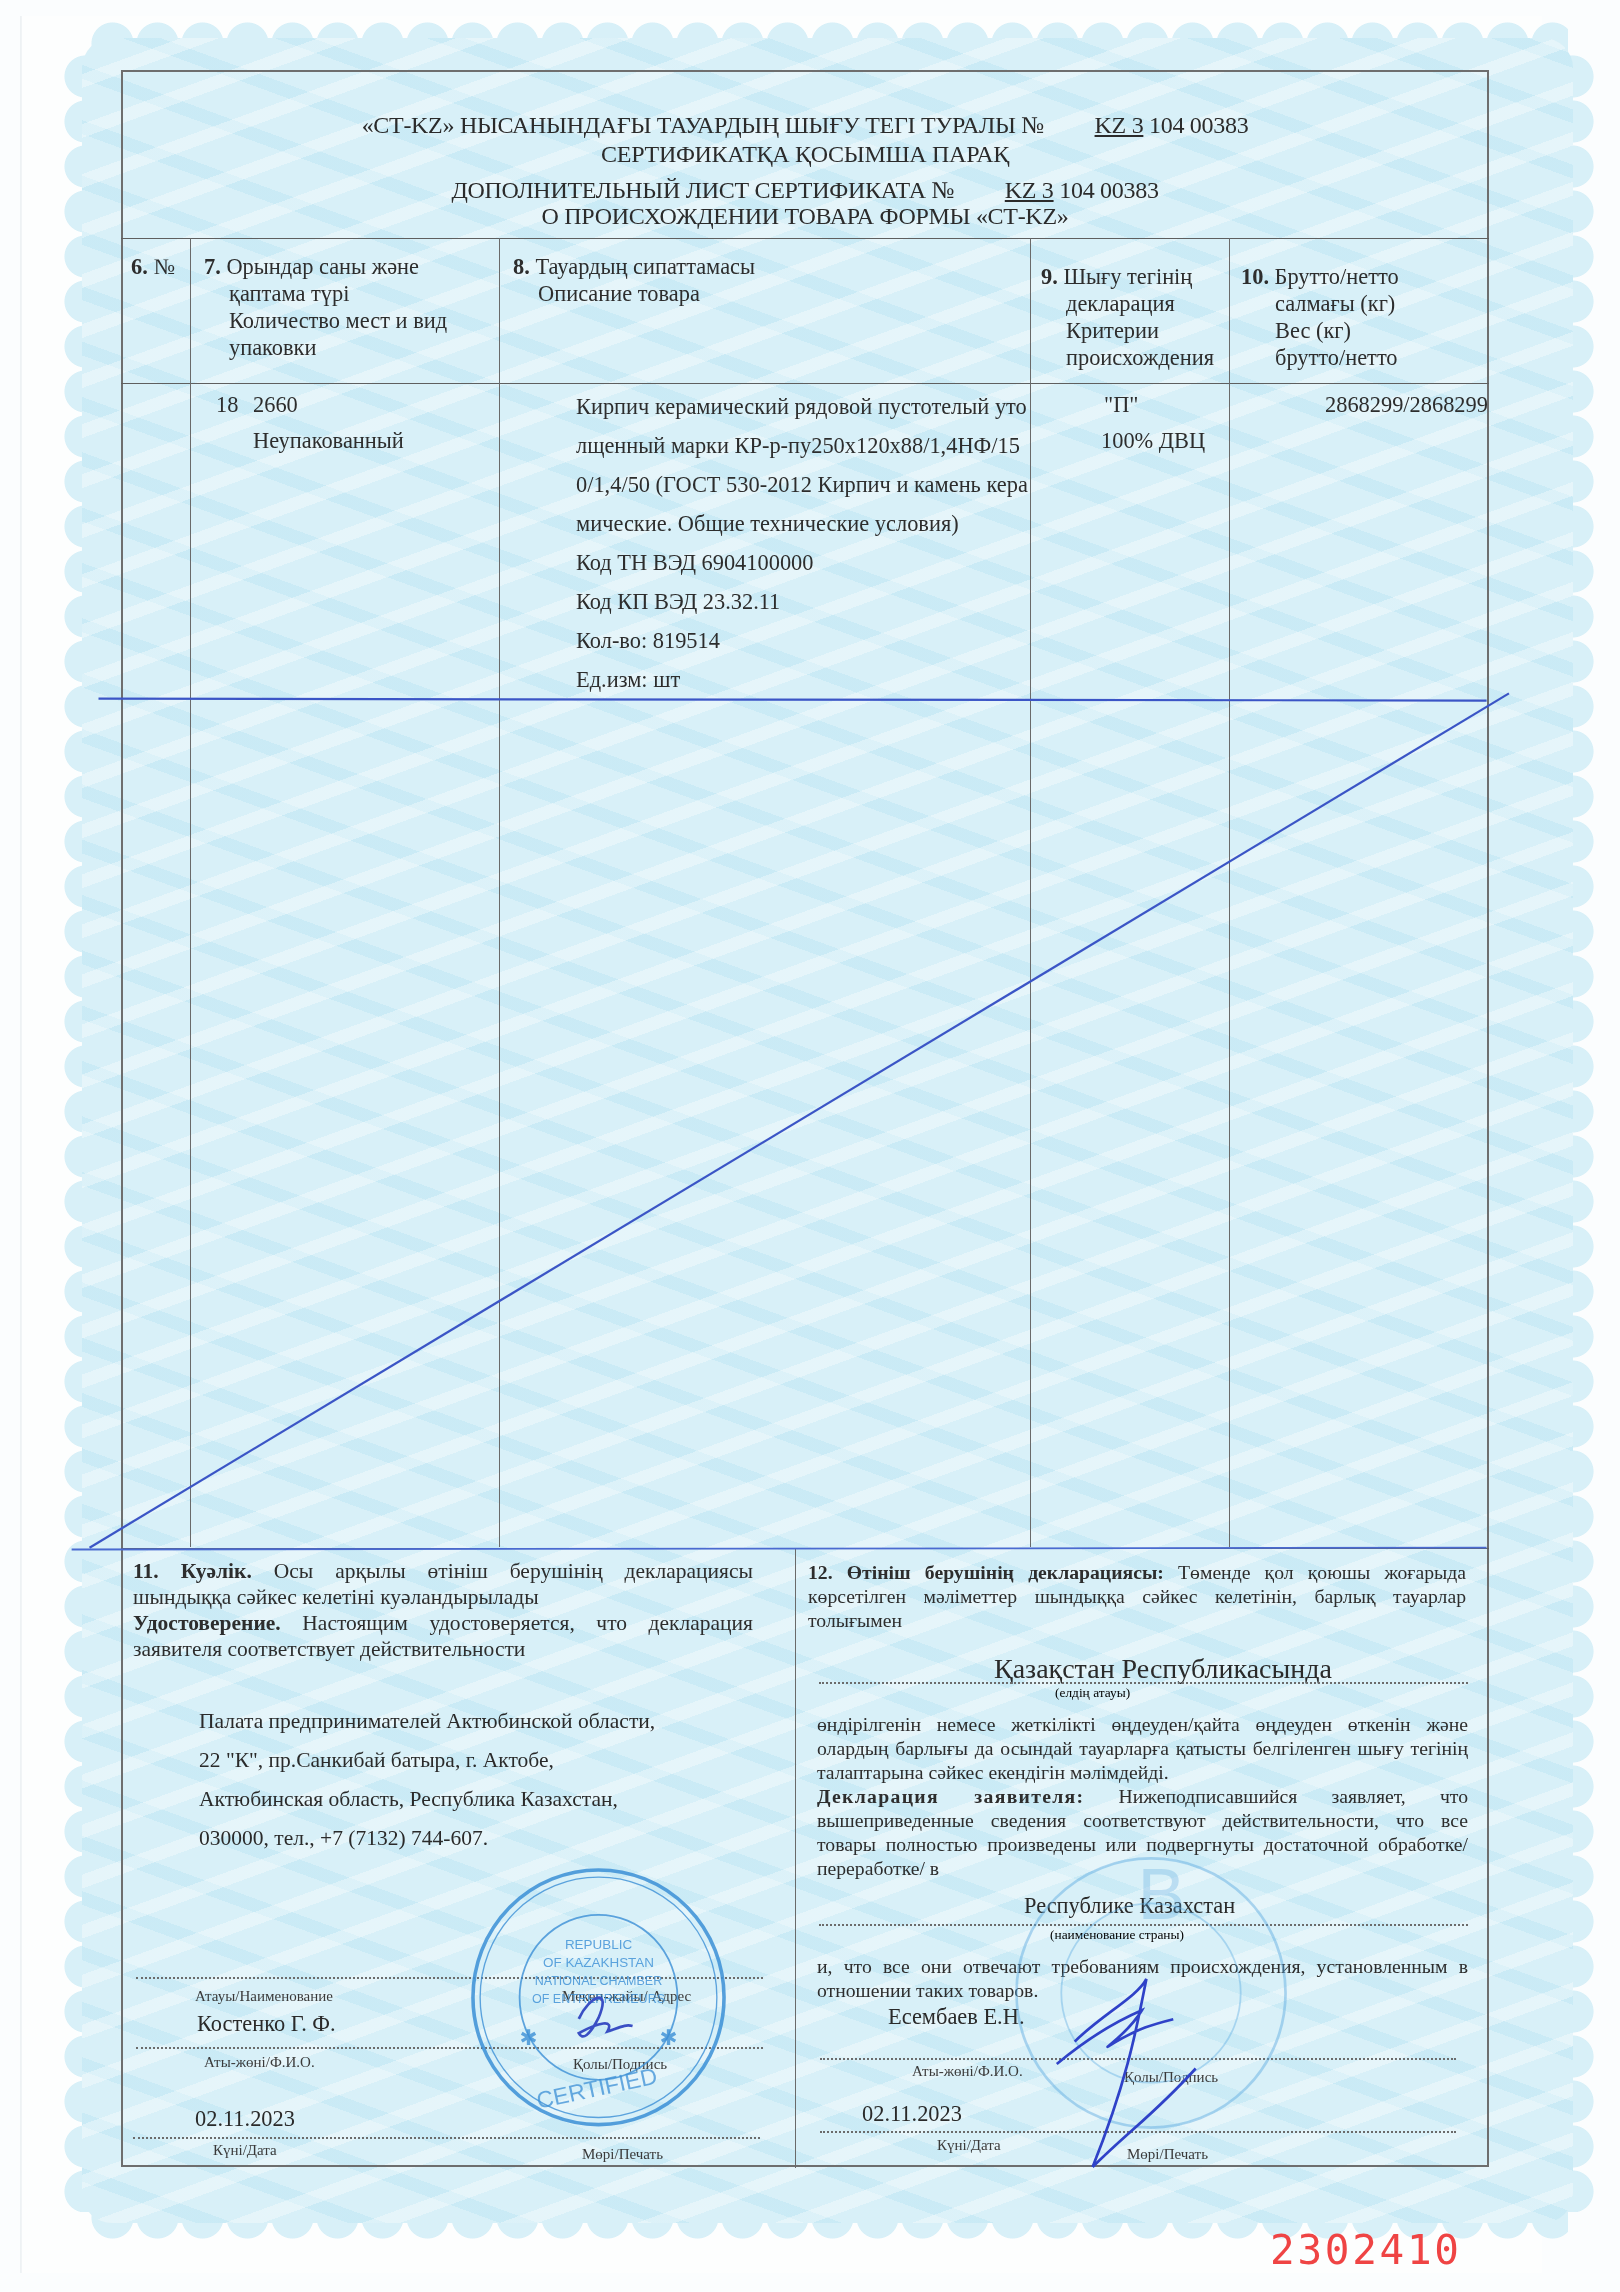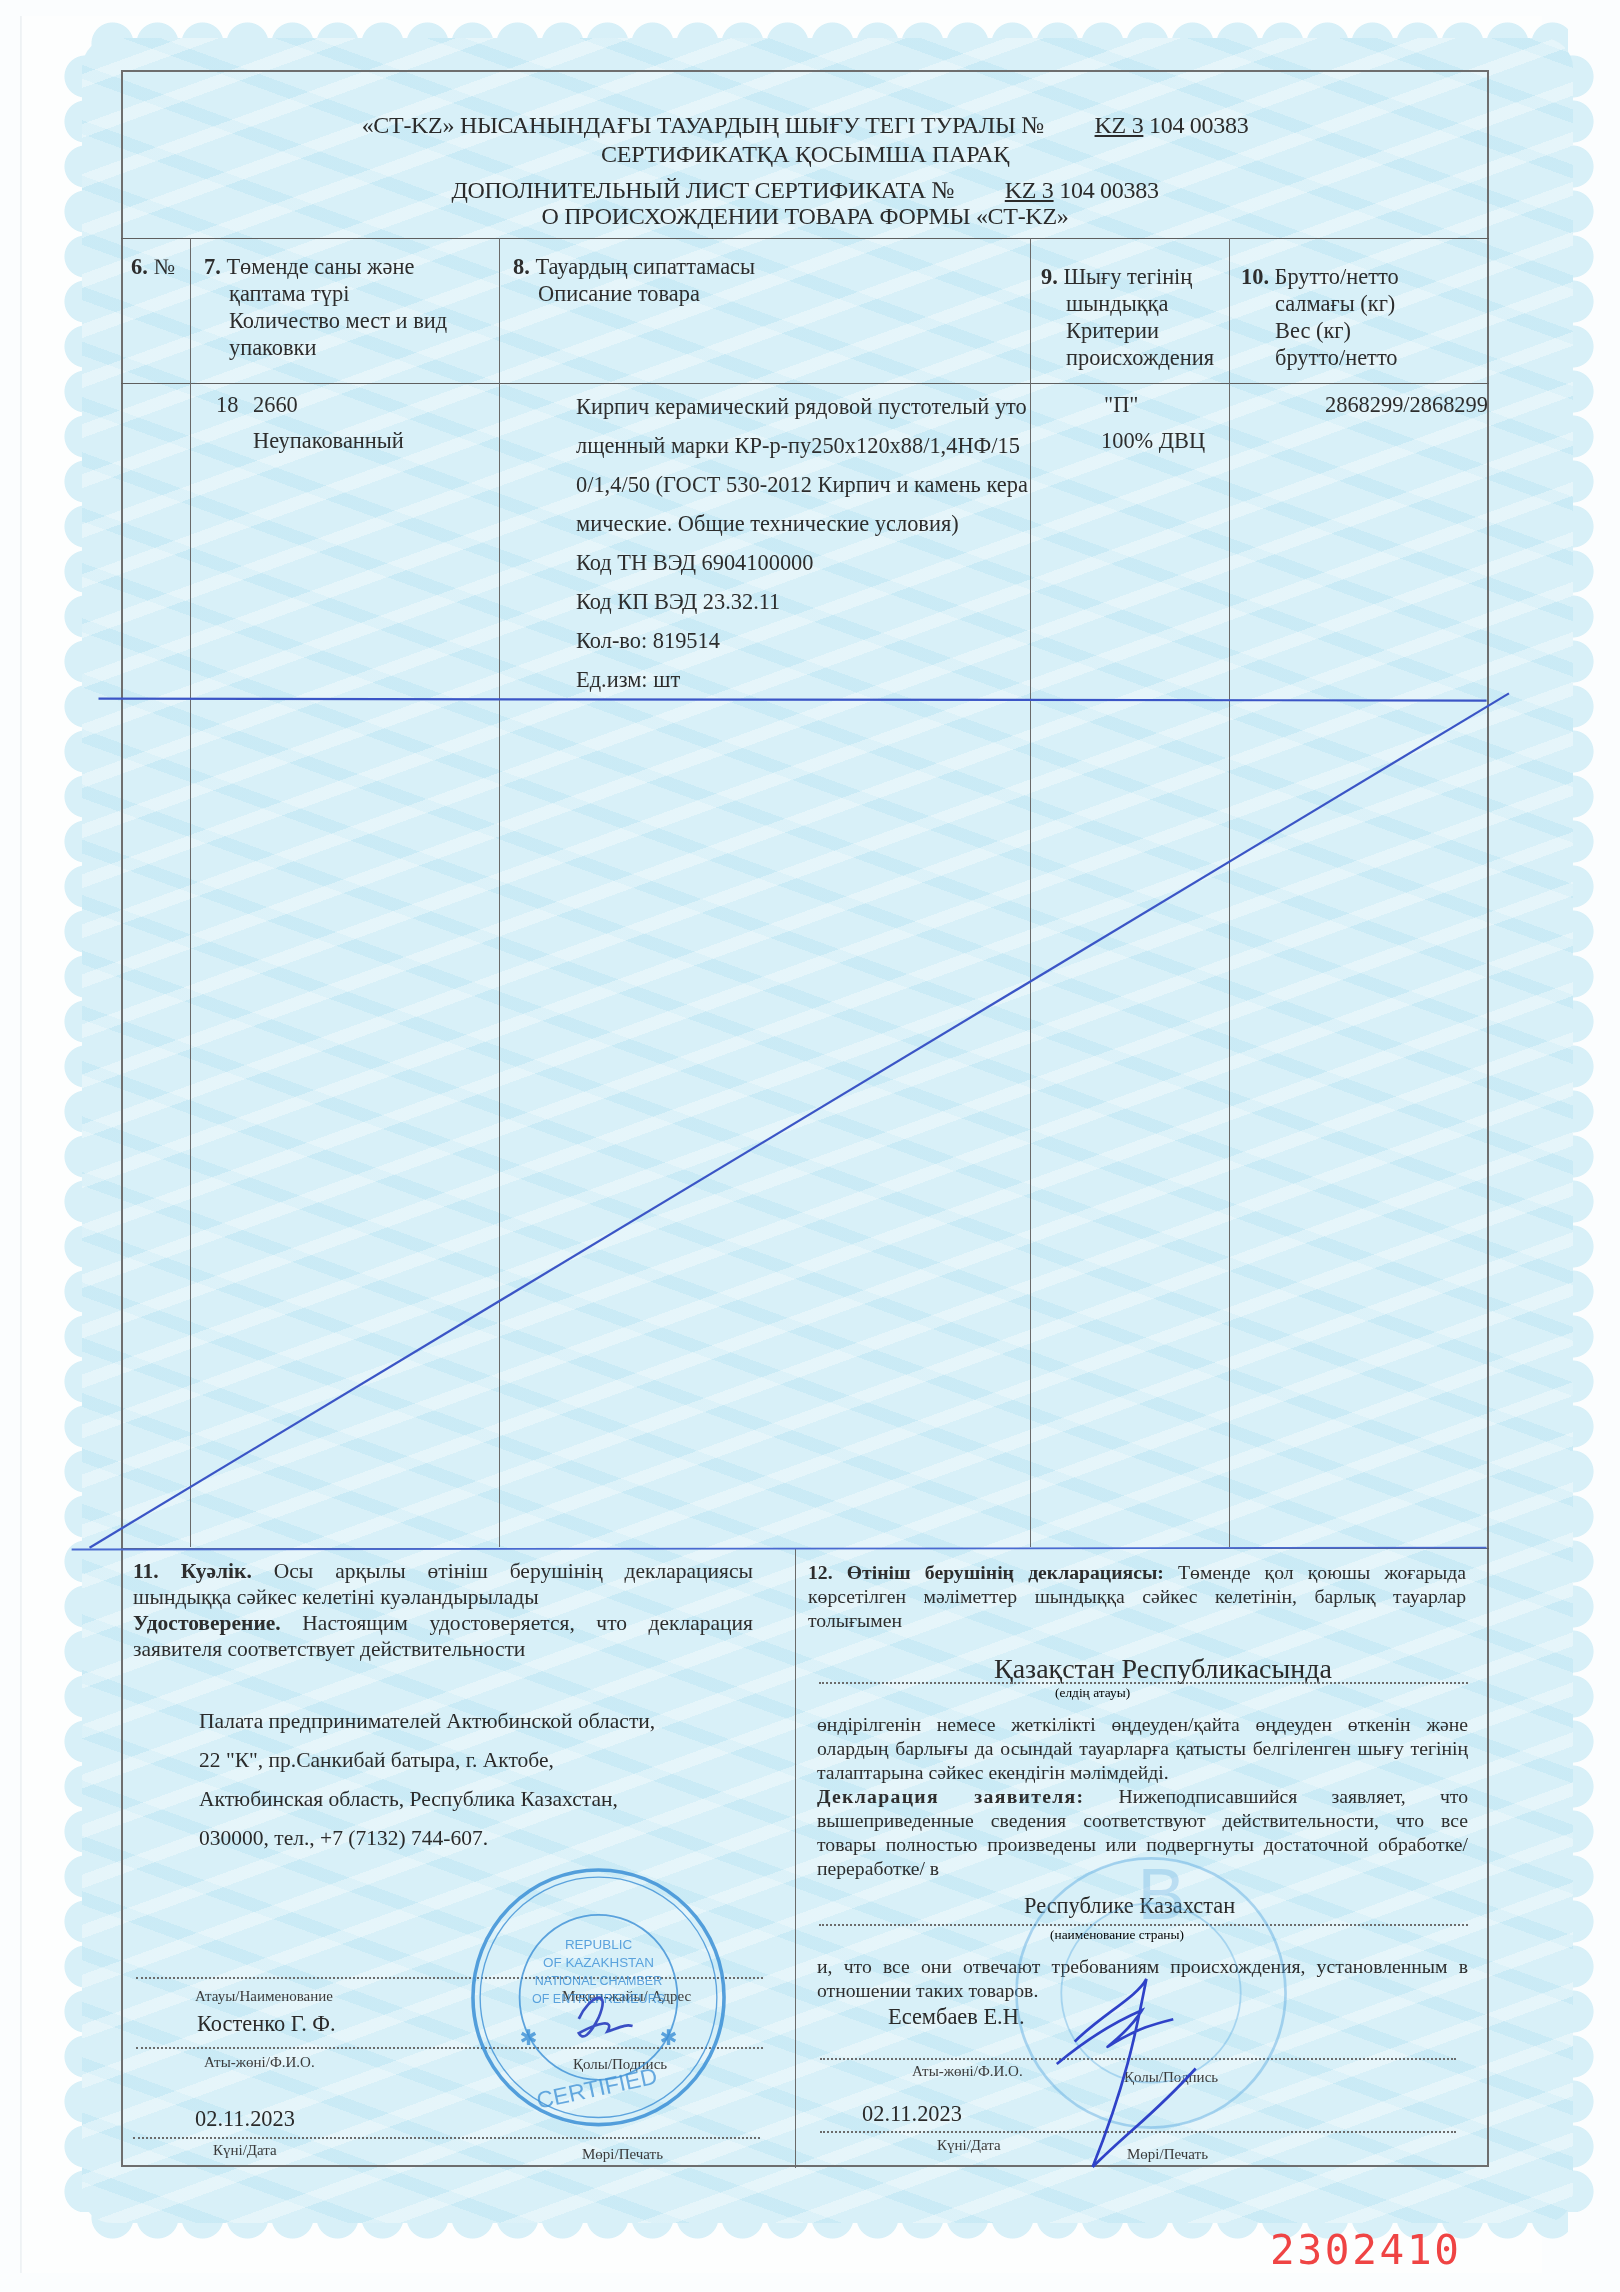--- a/index.html
+++ b/index.html
@@ -93,32 +93,32 @@
 <div class="vline" style="left:499px; top:238px; height:1309px;"></div>
 <div class="vline" style="left:1030px; top:238px; height:1309px;"></div>
 <div class="vline" style="left:1229px; top:238px; height:1309px;"></div>
 <div class="hline" style="left:121px; top:1548px; width:1368px;"></div>
 <div class="vline" style="left:795px; top:1548px; height:620px;"></div>
 
 <div class="hdr" style="left:131px; top:253px; width:57px;">
   <b>6.</b> <span>№</span>
 </div>
 <div class="hdr" style="left:204px; top:253px; width:291px;">
-  <b>7.</b> <span>Төменде саны және</span><br>
+  <b>7.</b> <span>Орындар саны және</span><br>
   <span style="padding-left:25px">қаптама түрі</span><br>
   <span style="padding-left:25px">Количество мест и вид</span><br>
   <span style="padding-left:25px">упаковки</span>
 </div>
 <div class="hdr" style="left:513px; top:253px; width:510px;">
   <b>8.</b> <span>Тауардың сипаттамасы</span><br>
   <span style="padding-left:25px">Описание товара</span>
 </div>
 <div class="hdr" style="left:1041px; top:263px; width:184px;">
   <b>9.</b> <span>Шығу тегінің</span><br>
-  <span style="padding-left:25px">шындыққа</span><br>
+  <span style="padding-left:25px">декларация</span><br>
   <span style="padding-left:25px">Критерии</span><br>
   <span style="padding-left:25px">происхождения</span>
 </div>
 <div class="hdr" style="left:1241px; top:263px; width:246px;">
   <b>10.</b> <span>Брутто/нетто</span><br>
   <span style="padding-left:34px">салмағы (кг)</span><br>
   <span style="padding-left:34px">Вес (кг)</span><br>
   <span style="padding-left:34px">брутто/нетто</span>
 </div>
 

